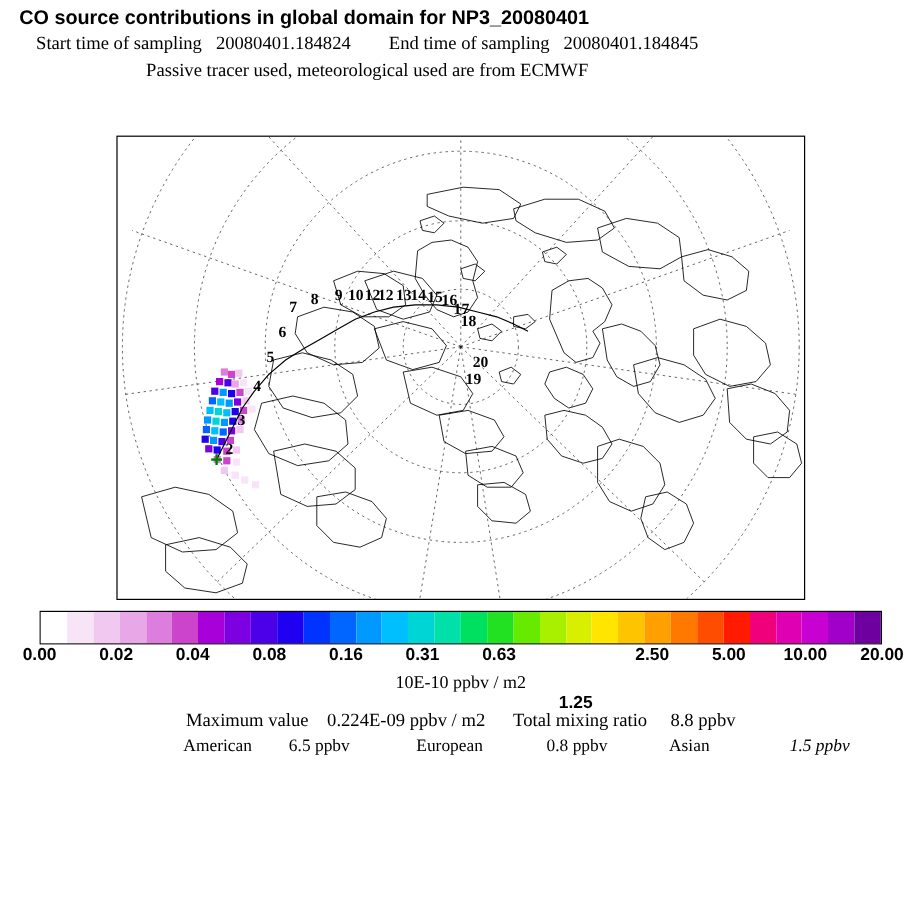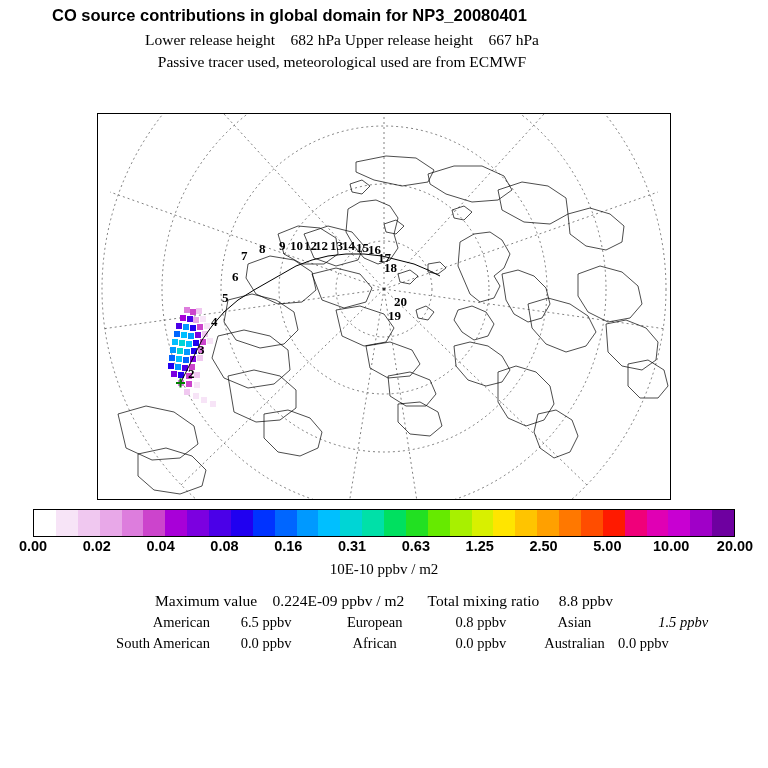--- a/index.html
+++ b/index.html
@@ -1,21 +1,21 @@
 <!DOCTYPE html>
 <html><head>
 <meta charset="utf-8">
 <style>
   html,body{margin:0;padding:0;}
   body{
     width:768px;height:768px;background:#ffffff;
     font-family:"Liberation Serif", serif;
     color:#000;overflow:hidden;position:relative;
   }
-  .header{width:612px;text-align:center;padding-left:36px;}
+  .header{width:612px;text-align:center;}
   .title{
     font-family:"Liberation Sans", sans-serif;
     font-weight:bold;font-size:16.5px;
     text-align:left;padding:6px 0 2px 16px;
     letter-spacing:0px;
   }
   .line2{font-size:15.5px;padding-top:1px;}
   .line2 .l{display:inline-block;}
   .line2 .sp{display:inline-block;width:24px;}
   .line3{font-size:15.5px;padding-top:4px;}
@@ -61,28 +61,28 @@
   .stn{
     position:absolute;font-family:"Liberation Serif", serif;
     font-size:13px;font-weight:bold;color:#000;
   }
 </style>
 </head>
 <body>
 
 <div class="header">
   <div class="title">CO  source contributions in global domain for NP3_20080401</div>
-  <div class="line3">
-    <span class="l">Lower release height</span>
-    <span class="l">&nbsp;&nbsp;</span>
-    <span class="l">682 hPa</span>
+  <div class="line2">
+    <span class="l">Start time of sampling</span>
+    <span class="l">&nbsp;</span>
+    <span class="l">20080401.184824</span>
     <span class="sp"></span>
-    <span class="l">Upper release height</span>
-    <span class="l">&nbsp;&nbsp;</span>
-    <span class="l">667 hPa</span>
+    <span class="l">End time of sampling</span>
+    <span class="l">&nbsp;</span>
+    <span class="l">20080401.184845</span>
   </div>
   <div class="line4">Passive tracer used, meteorological used are from ECMWF</div>
 </div>
 
 <div class="mapwrap">
 <svg width="572" height="385" viewBox="0 0 572 385" xmlns="http://www.w3.org/2000/svg">
   <g fill="none" stroke="#000" stroke-width="0.5" stroke-dasharray="2,3">
     <circle cx="286" cy="175" r="48"></circle>
     <circle cx="286" cy="175" r="105"></circle>
     <circle cx="286" cy="175" r="163"></circle>
@@ -267,21 +267,21 @@
     <div style="background: rgb(110, 0, 160);"></div>
   </div>
 <div class="cbar-labels" id="cbar-labels">
     <span style="left: 3px; width: 60px;">0.00</span>
     <span style="left: 66.8182px; width: 60px;">0.02</span>
     <span style="left: 130.636px; width: 60px;">0.04</span>
     <span style="left: 194.455px; width: 60px;">0.08</span>
     <span style="left: 258.273px; width: 60px;">0.16</span>
     <span style="left: 322.091px; width: 60px;">0.31</span>
     <span style="left: 385.909px; width: 60px;">0.63</span>
-    <span style="left: 449.727px; width: 60px;">1.25</span>
+    <span style="left: 449.727px; width: 60px; margin-top: 40px;">1.25</span>
     <span style="left: 513.545px; width: 60px;">2.50</span>
     <span style="left: 577.364px; width: 60px;">5.00</span>
     <span style="left: 641.182px; width: 60px;">10.00</span>
     <span style="left: 705px; width: 60px;">20.00</span>
   </div>
 <div class="cbar-unit">10E-10 ppbv / m2</div>
 
 <div class="footer">
   <div class="f1">
     <span class="lbl">Maximum value</span>
@@ -293,21 +293,13 @@
     <span class="val">8.8 ppbv</span>
   </div>
   <div class="f2">
     <span class="cell" style="width:150px;text-align:right;">American</span>
     <span class="cell" style="width:105px;text-align:center;">6.5 ppbv</span>
     <span class="cell" style="width:105px;text-align:center;">European</span>
     <span class="cell" style="width:100px;text-align:center;">0.8 ppbv</span>
     <span class="cell" style="width:80px;text-align:center;">Asian</span>
     <span class="cell" style="width:90px;text-align:right;font-style:italic;">1.5 ppbv</span>
   </div>
-  <div class="f3">
-    <span class="cell" style="width:150px;text-align:right;">South American</span>
-    <span class="cell" style="width:105px;text-align:center;">0.0 ppbv</span>
-    <span class="cell" style="width:105px;text-align:center;">African</span>
-    <span class="cell" style="width:100px;text-align:center;">0.0 ppbv</span>
-    <span class="cell" style="width:80px;text-align:center;">Australian</span>
-    <span class="cell" style="width:90px;text-align:left;">0.0 ppbv</span>
-  </div>
 </div>
 
 </body></html>

